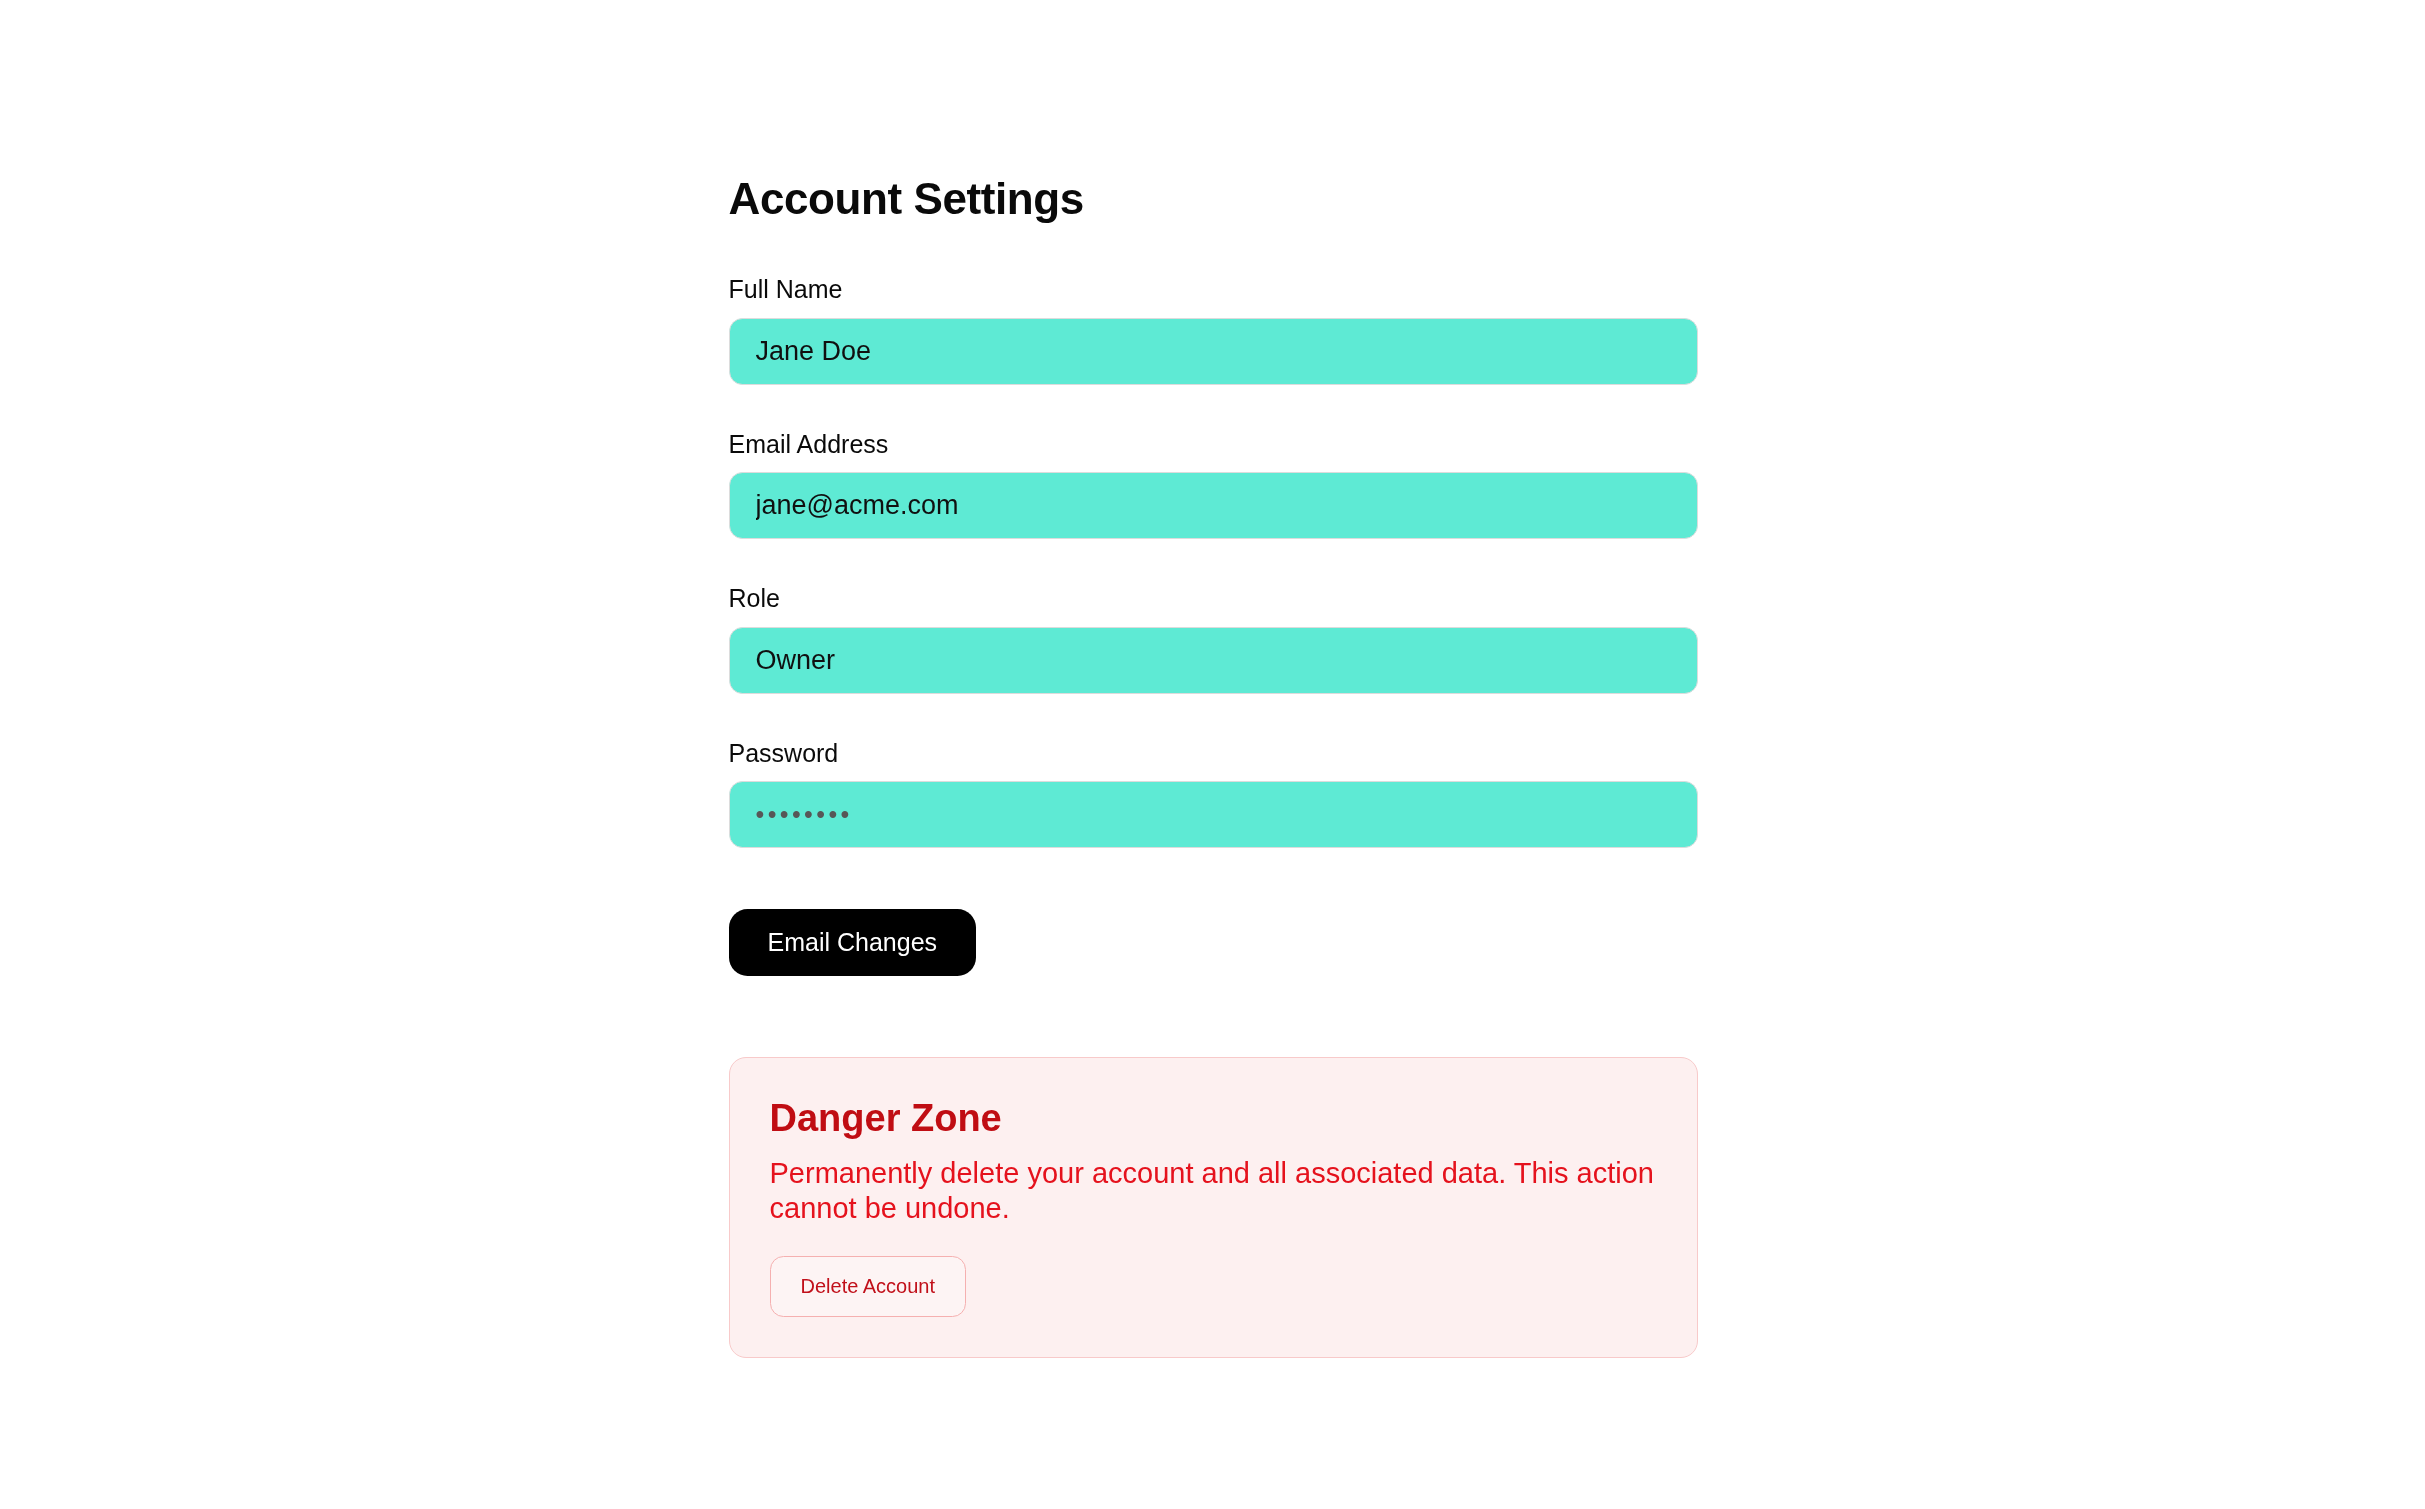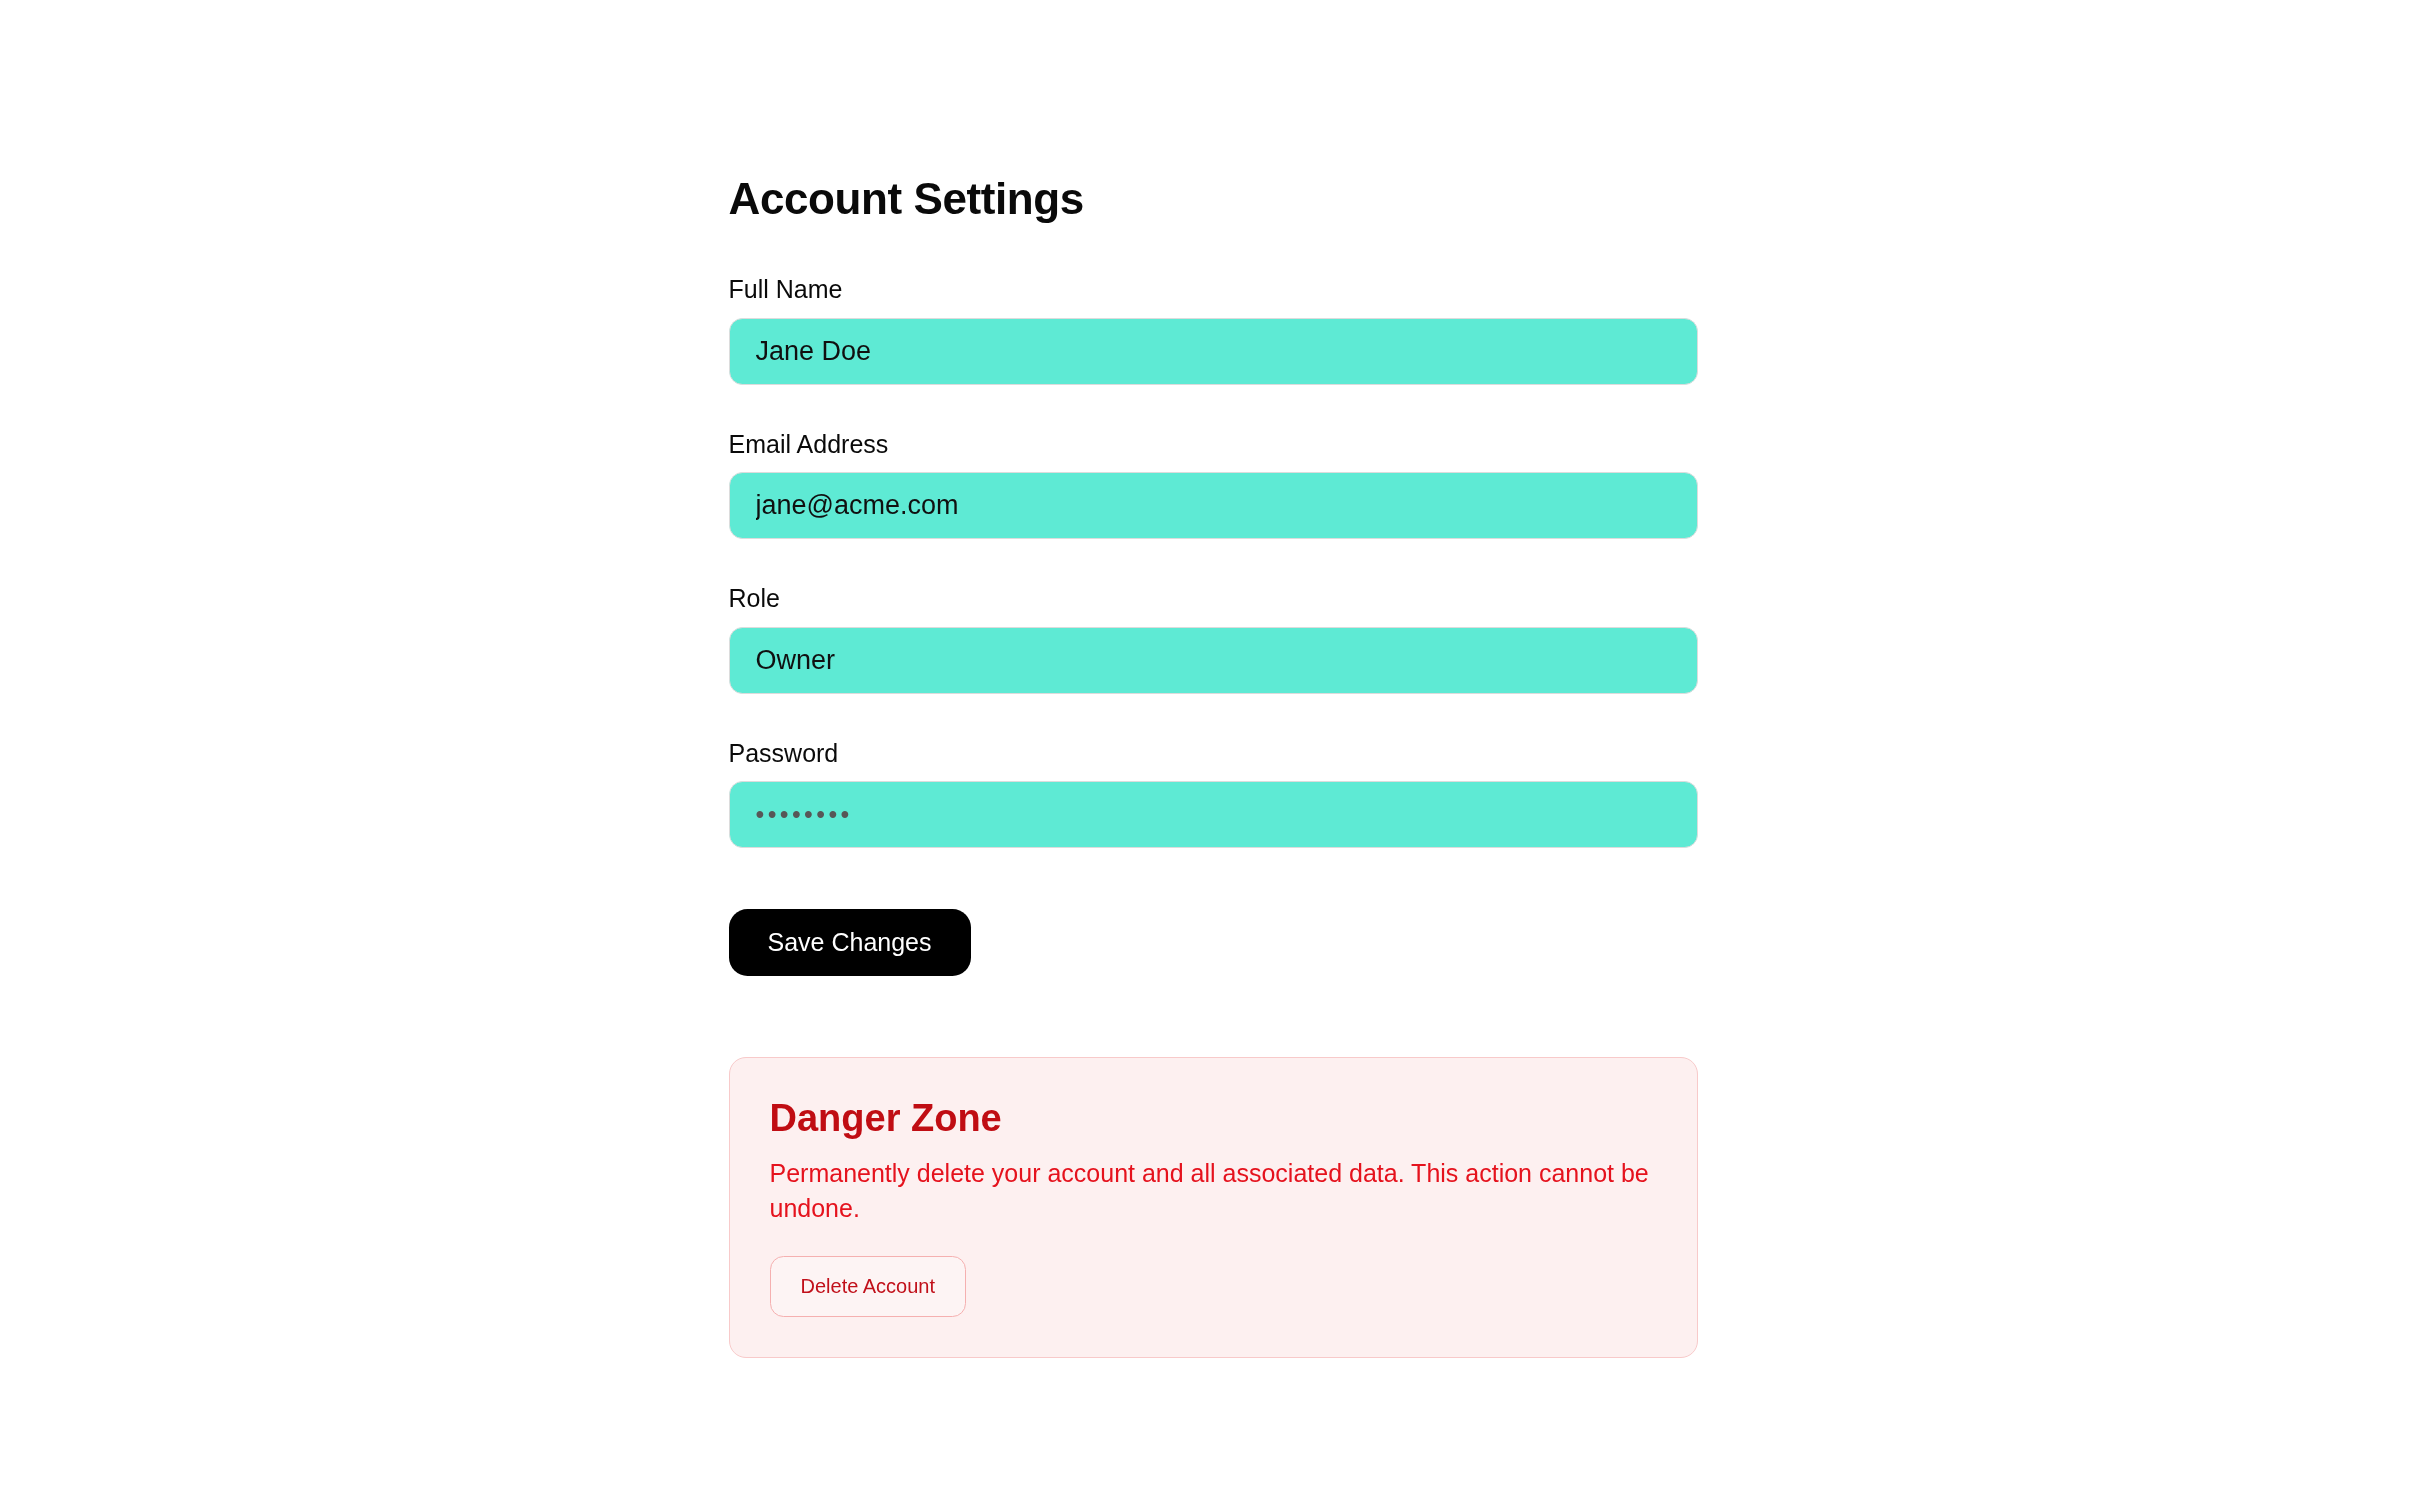--- a/index.html
+++ b/index.html
@@ -82,21 +82,21 @@
     padding: 42px 40px 40px 40px;
   }
   .danger-title {
     font-size: 38px;
     line-height: 37px;
     font-weight: 700;
     color: var(--danger-heading, #c00d13);
     margin: 0 0 18.5px 0;
   }
   .danger-desc {
-    font-size: 25px;
+    font-size: 29px;
     line-height: 35px;
     color: var(--danger-text, #e5121d);
     margin: 0 0 30px 0;
     max-width: 893px;
   }
   .delete-btn {
     display: inline-flex;
     align-items: center;
     justify-content: center;
     height: 61px;
@@ -133,21 +133,21 @@
     <div class="field">
       <label class="field-label">Role</label>
       <input class="text-input" type="text" value="Owner" style="">
     </div>
 
     <div class="field">
       <label class="field-label">Password</label>
       <input class="text-input password-input" type="text" value="••••••••" style="">
     </div>
 
-    <button class="save-btn">Save Changes</button>
+    <button class="save-btn">Email Changes</button>
   </div>
 
   <div class="danger-panel">
     <h2 class="danger-title">Danger Zone</h2>
     <p class="danger-desc">Permanently delete your account and all associated data. This action cannot be undone.</p>
     <button class="delete-btn">Delete Account</button>
   </div>
 
 </div>
 

